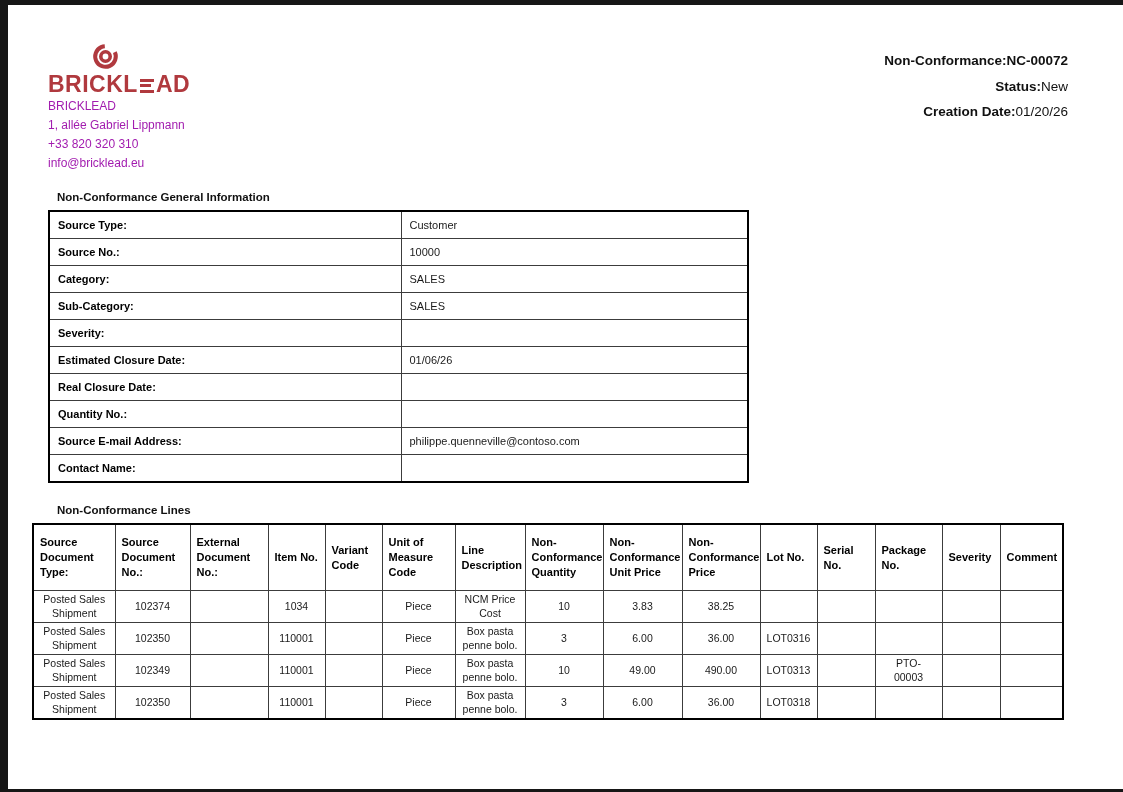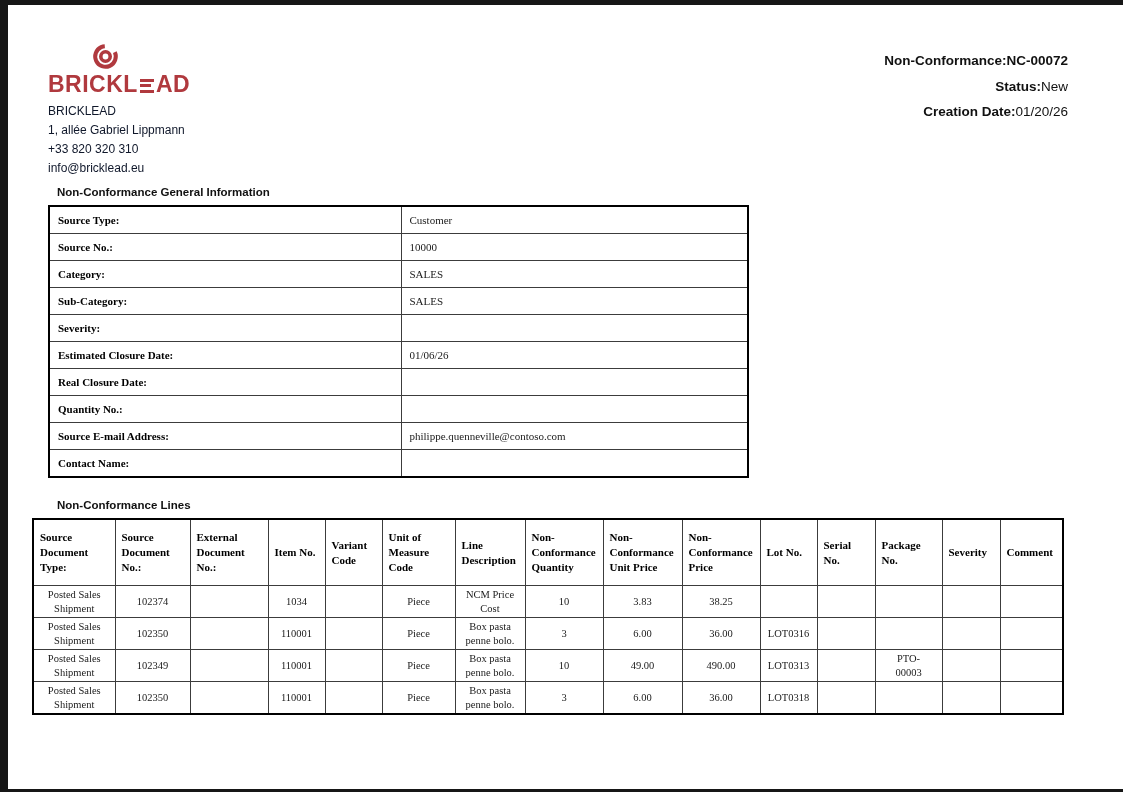--- a/index.html
+++ b/index.html
@@ -10,31 +10,31 @@
   
   .top-row{display:flex;justify-content:space-between;align-items:flex-start;padding:0 55px 0 40px;}
   .brand-block{padding-top:38px;}
   .logo-icon{display:block;margin:0 0 1px 44px;}
   .wordmark{display:flex;align-items:center;font-weight:bold;font-size:23px;letter-spacing:0.5px;
     color:var(--red);line-height:26px;}
   .ebars{display:inline-flex;flex-direction:column;justify-content:space-between;
     width:14px;height:14px;margin:3px 2px 0 2px;}
   .ebars i{display:block;height:3px;background:var(--red);width:100%;}
   .ebars i.mid{width:80%;}
-  .company-info{margin-top:5px;font-size:12px;line-height:19px;color:#0f172a;}
+  .company-info{font-size:12px;line-height:19px;color:#a21caf;}
   .doc-header{margin-top:43px;text-align:right;font-size:13.5px;line-height:25.5px;color:#111;}
   .doc-header .lbl{font-weight:bold;}
   .doc-header .val-bold{font-weight:bold;}
 
   
-  .section-heading{margin:8px 0 7px 49px;font-size:11.5px;font-weight:bold;color:#111;}
+  .section-heading{margin:18px 0 7px 49px;font-size:11.5px;font-weight:bold;color:#111;}
   .section-heading.lines-h{margin-top:21px;}
 
   
-  table{border-collapse:collapse;table-layout:fixed;font-family:Liberation Serif, serif;}
+  table{border-collapse:collapse;table-layout:fixed;}
   .gi-table{margin-left:40px;width:699px;border:2px solid #000;}
   .gi-table td{border:1.5px solid #3c3c3c;height:24px;vertical-align:middle;
     font-size:11px;padding:1px 8px;overflow:hidden;white-space:nowrap;}
   .gi-label{font-weight:bold;width:352px;color:#000;}
   .gi-value{color:#1a1a1a;}
 
   
   .lines-table{margin-left:24px;width:1030px;border:2px solid #000;}
   .lines-table th{border:1.5px solid #3c3c3c;height:59px;vertical-align:middle;text-align:left;
     font-size:11px;font-weight:bold;padding:3px 6px;line-height:1.35;color:#000;overflow:hidden;}

